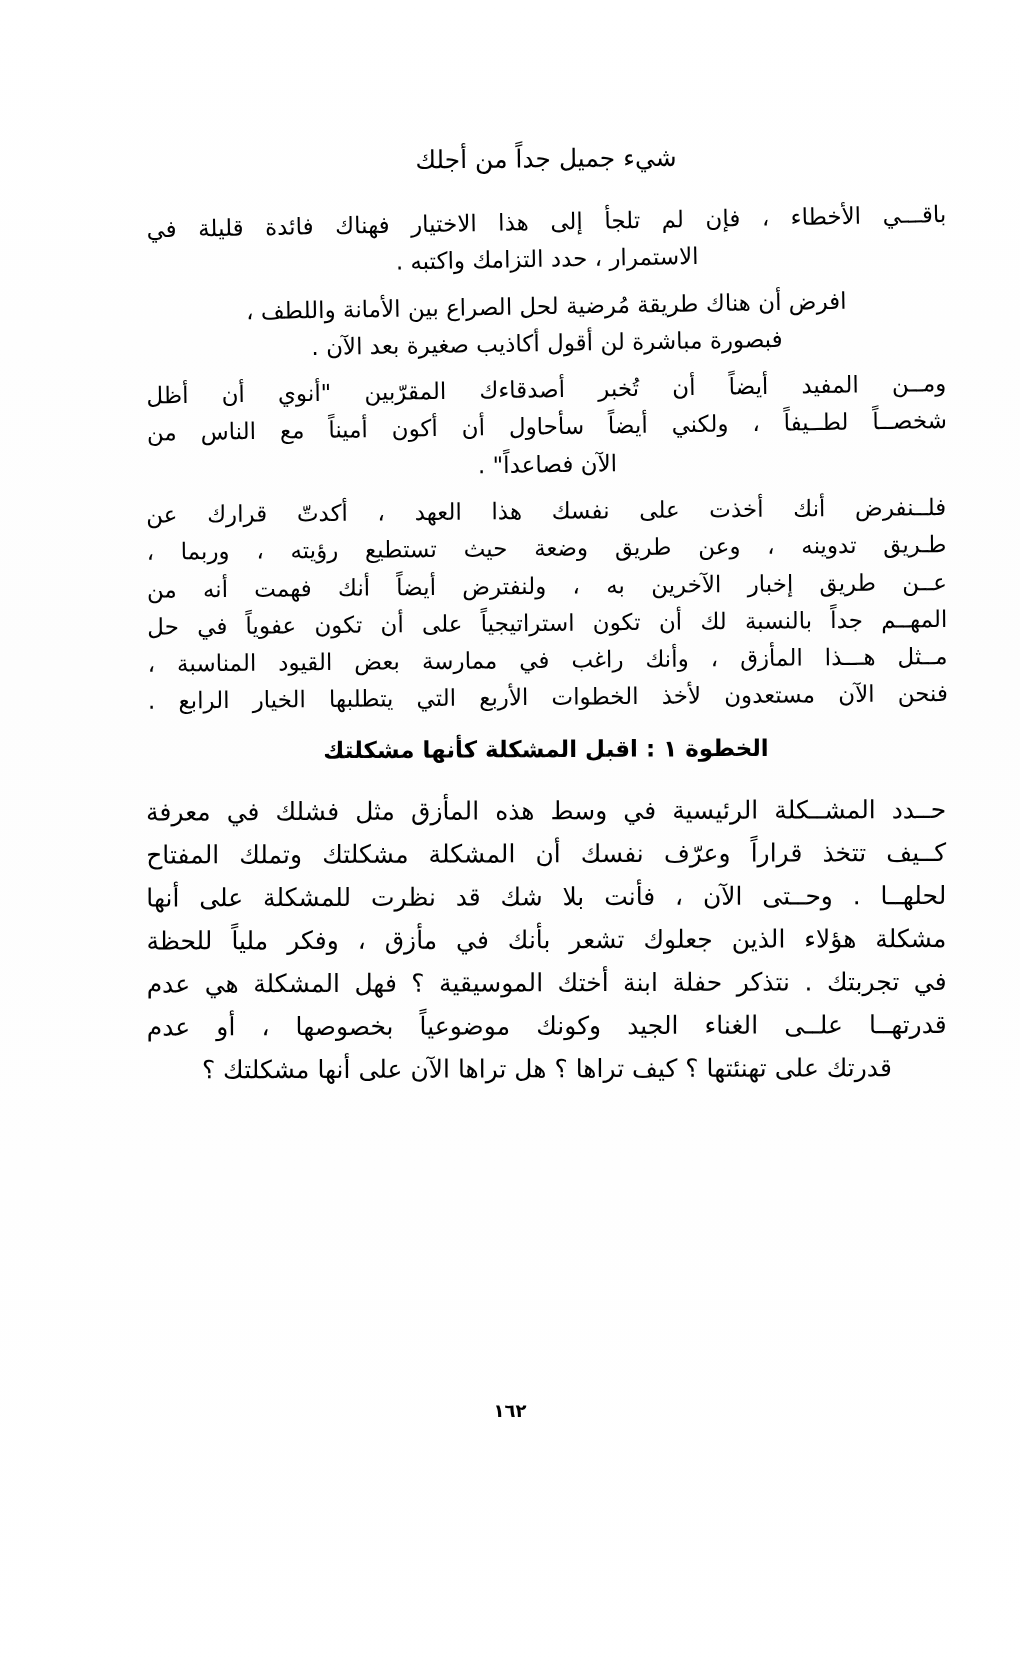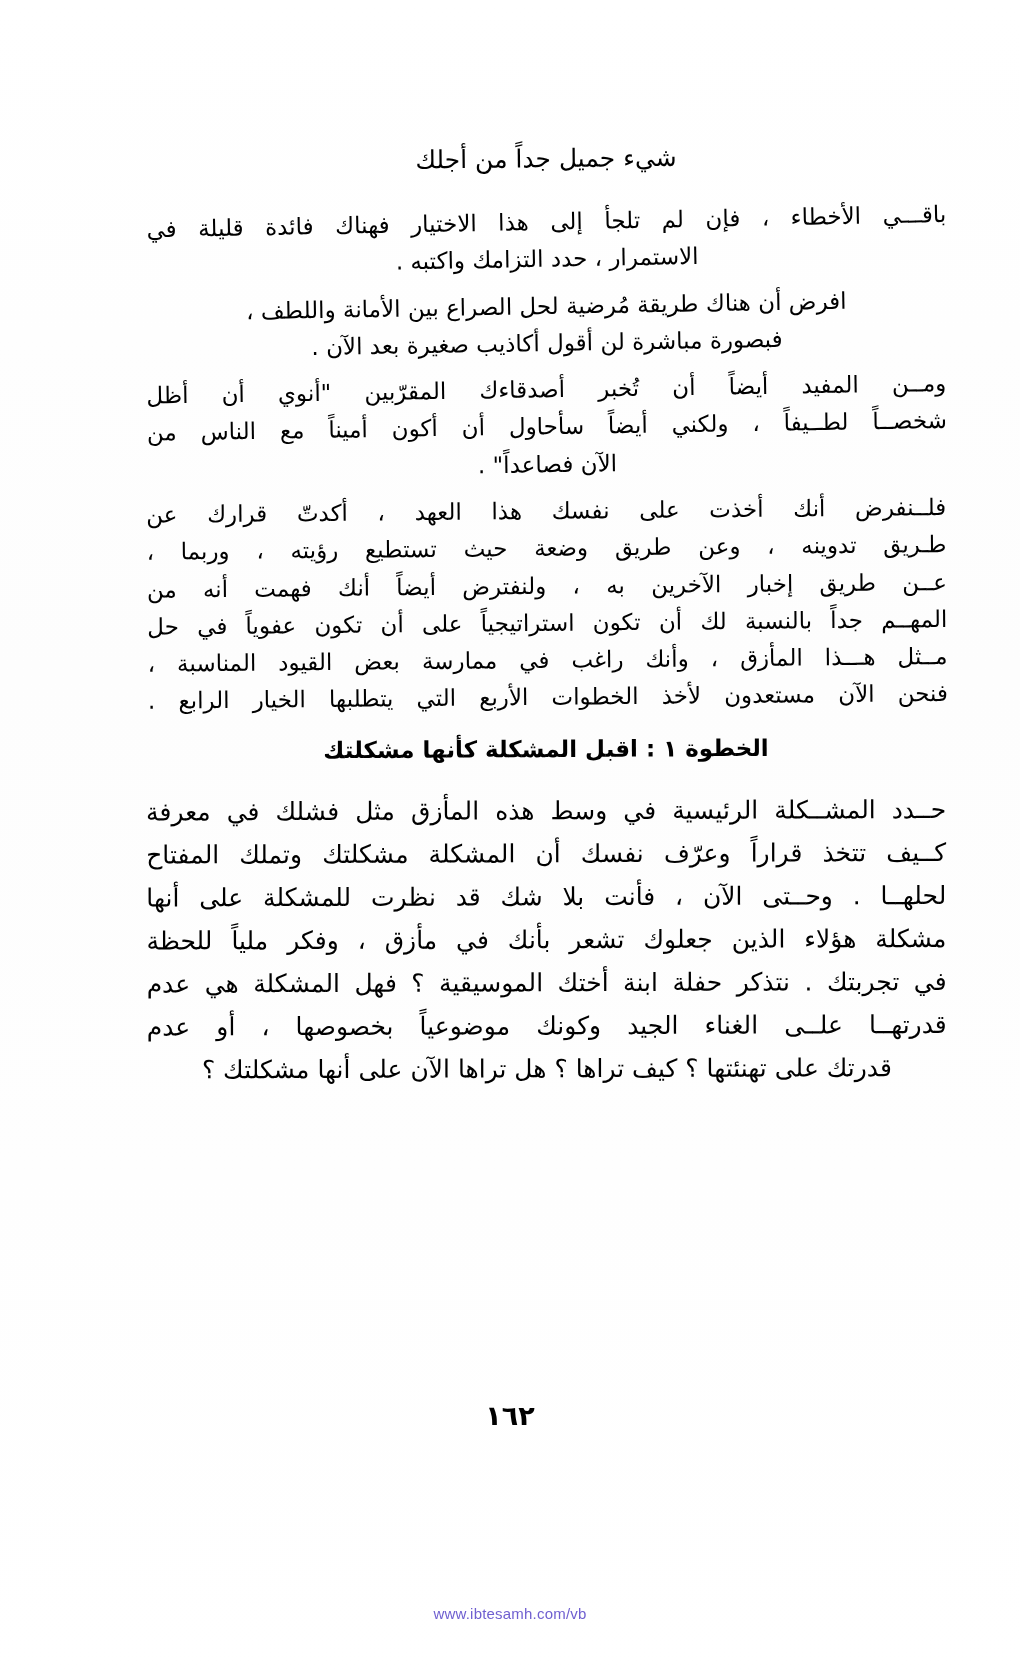--- a/index.html
+++ b/index.html
@@ -104,21 +104,21 @@
   .body-para .ln.last {
     text-align-last: center;
   }
 
   .page-number {
     position: absolute;
     top: 1400px;
     left: 0;
     right: 0;
     text-align: center;
-    font-size: 27px;
+    font-size: 18px;
     font-weight: bold;
     letter-spacing: 1px;
   }
 
   .watermark {
     position: absolute;
     top: 1605px;
     left: 0;
     right: 0;
     text-align: center;
@@ -172,15 +172,14 @@
       <span class="ln">مشكلة هؤلاء الذين جعلوك تشعر بأنك في مأزق ، وفكر ملياً للحظة</span>
       <span class="ln">في تجربتك . نتذكر حفلة ابنة أختك الموسيقية ؟ فهل المشكلة هي عدم</span>
       <span class="ln">قدرتهــا علــى الغناء الجيد وكونك موضوعياً بخصوصها ، أو عدم</span>
       <span class="ln last">قدرتك على تهنئتها ؟ كيف تراها ؟ هل تراها الآن على أنها مشكلتك ؟</span>
     </p>
 
   </div>
 
   <div class="page-number">١٦٢</div>
 
-  <div class="watermark" style="color: rgb(111, 95, 208);">www.ibtesamh.com/vb</div>
 
 </div>
 
 </body></html>

